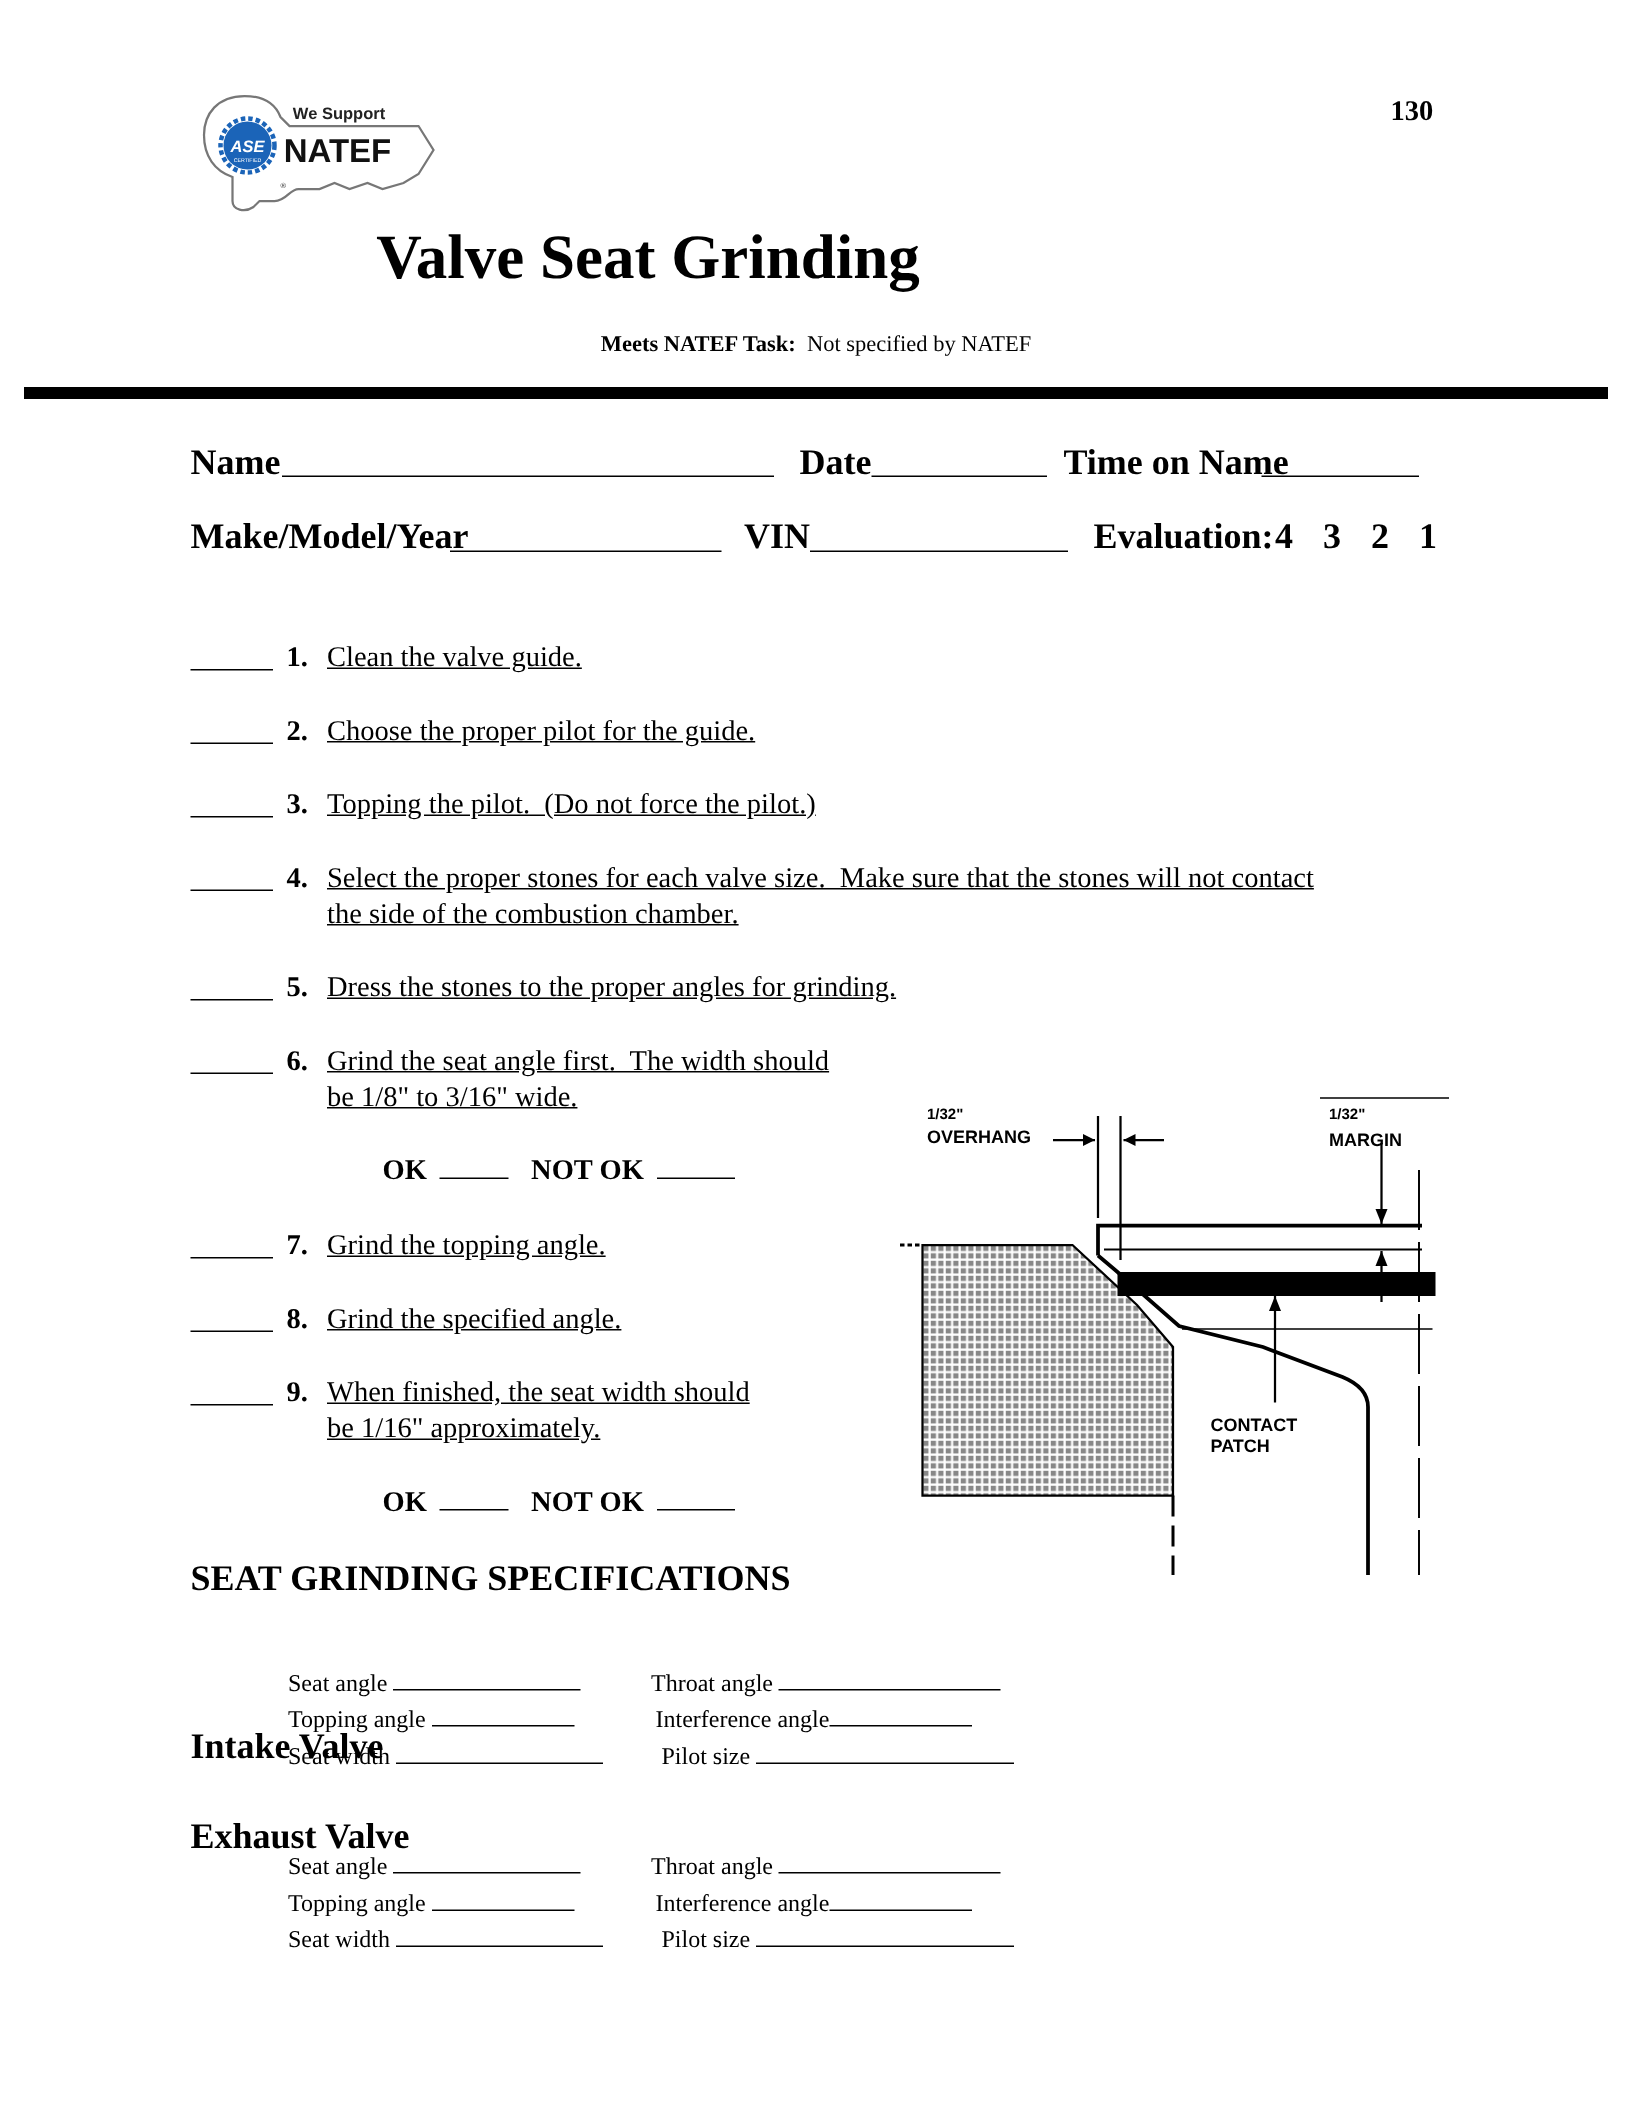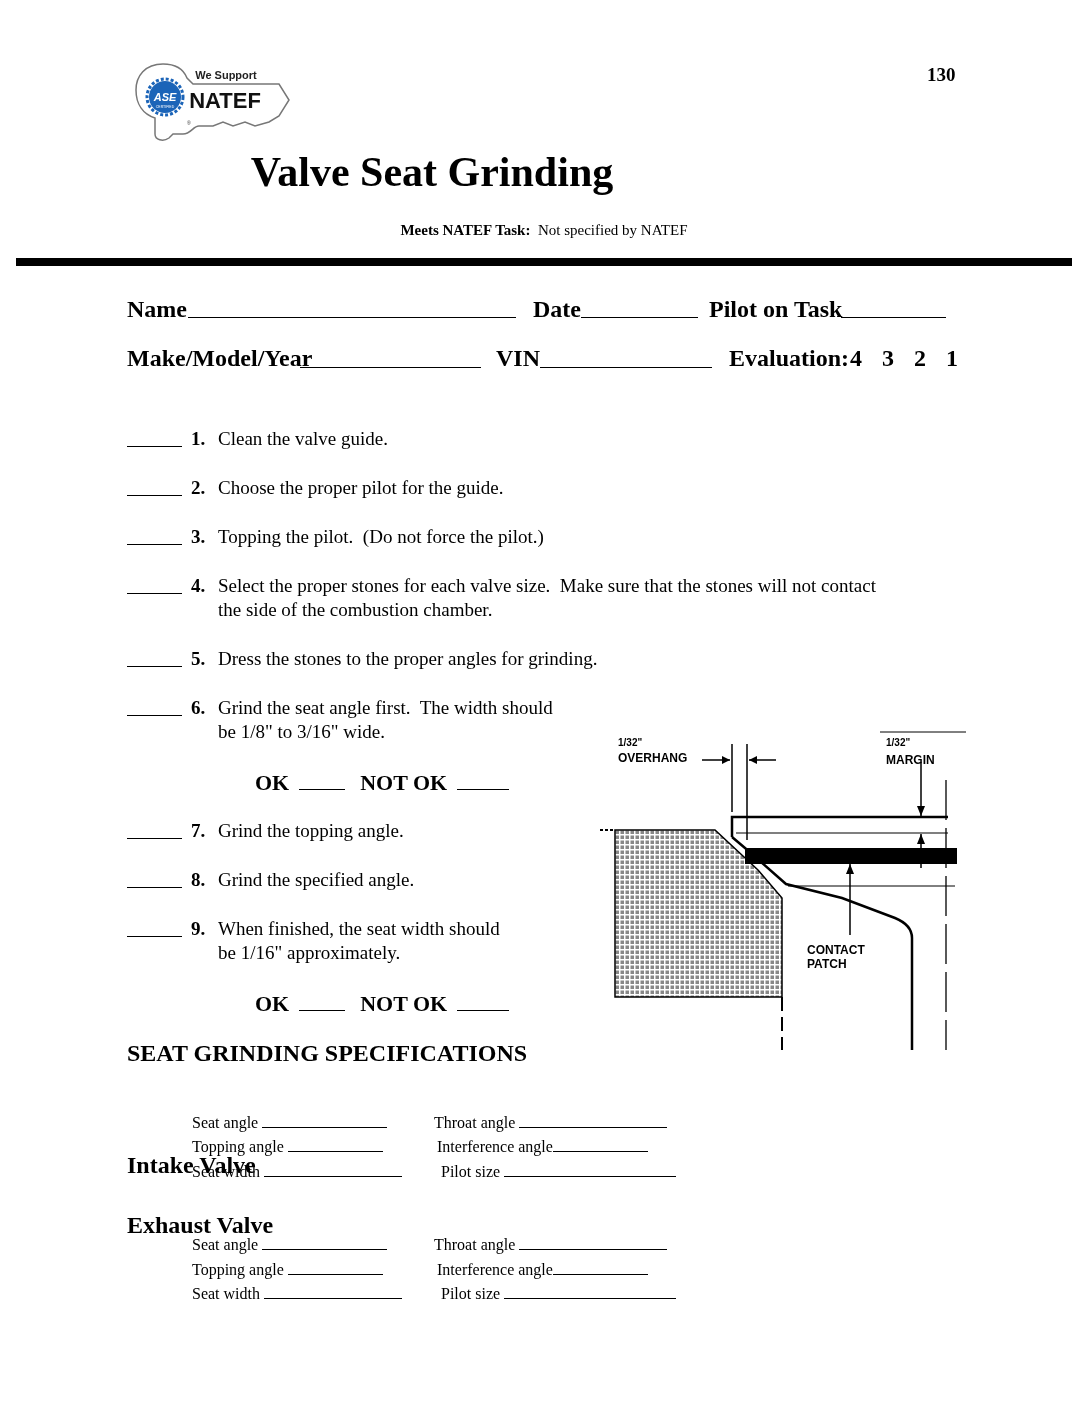--- a/index.html
+++ b/index.html
@@ -9,22 +9,22 @@
   .t19{font-size:24px;}
   .blank{display:inline-block;border-bottom:1.6px solid #000;height:1px;vertical-align:baseline;}
   #logo{left:133px;top:60px;width:160px;height:82px;}
   #page-number{left:927px;top:64px;font-size:19px;font-weight:bold;}
   #title{left:0;width:864px;text-align:center;top:148px;font-size:42px;font-weight:bold;}
   #task-line{left:0;width:1088px;text-align:center;top:222px;font-size:15px;}
   #rule{left:16px;top:258px;width:1056px;height:8px;background:#000;}
   .step{position:absolute;left:127px;font-size:19px;line-height:24px;}
   .step .chk{position:absolute;left:0;top:0;width:55px;height:19px;border-bottom:1.6px solid #000;}
   .step .num{position:absolute;left:64px;top:0;font-weight:bold;}
-  .step .txt{position:absolute;left:91px;top:0;}
-  .okline{position:absolute;left:255px;font-size:22px;font-weight:bold;}
+  .step .txt{position:absolute;left:91px;top:0;text-decoration:underline;}
+  .okline{position:absolute;left:255px;font-size:19px;font-weight:bold;}
   .spec{position:absolute;font-size:16px;}
 </style>
 </head>
 <body>
 
 <div id="logo" class="abs">
   <svg width="160" height="82" viewBox="0 0 160 82">
     <path d="M30 4 C12 4 3 16 3 30 C3 44 10 54 22 58 L22 74 C22 80 30 82 36 78 L40 74 L50 74 C58 74 60 66 66 66 L80 66 L90 62 L100 66 L112 62 L122 66 L136 62 L146 56 L156 40 L146 24 L60 24 L54 18 C50 8 42 4 30 4 Z" fill="#fff" stroke="#777" stroke-width="1.5"></path>
     <circle cx="32" cy="37" r="16" fill="#1b64b8"></circle>
     <circle cx="32" cy="37" r="18" fill="none" stroke="#1b64b8" stroke-width="3" stroke-dasharray="3 2"></circle>
@@ -41,21 +41,21 @@
 <div id="task-line" class="abs">
   <span class="bold">Meets NATEF Task:</span>&nbsp;
   <span>Not specified by NATEF</span>
 </div>
 <div id="rule" class="abs"></div>
 
 <div class="abs t19 bold" style="left:127px;top:296px;">Name</div>
 <div class="abs blank" style="left:188px;top:316px;width:328px;"></div>
 <div class="abs t19 bold" style="left:533px;top:296px;">Date</div>
 <div class="abs blank" style="left:581px;top:316px;width:117px;"></div>
-<div class="abs t19 bold" style="left:709px;top:296px;">Pilot on Task</div>
+<div class="abs t19 bold" style="left:709px;top:296px;">Time on Name</div>
 <div class="abs blank" style="left:841px;top:316px;width:105px;"></div>
 
 <div class="abs t19 bold" style="left:127px;top:345px;">Make/Model/Year</div>
 <div class="abs blank" style="left:300px;top:366px;width:181px;"></div>
 <div class="abs t19 bold" style="left:496px;top:345px;">VIN</div>
 <div class="abs blank" style="left:540px;top:366px;width:172px;"></div>
 <div class="abs t19 bold" style="left:729px;top:345px;">Evaluation:</div>
 <div class="abs t19 bold" style="left:850px;top:345px;">4</div>
 <div class="abs t19 bold" style="left:882px;top:345px;">3</div>
 <div class="abs t19 bold" style="left:914px;top:345px;">2</div>

